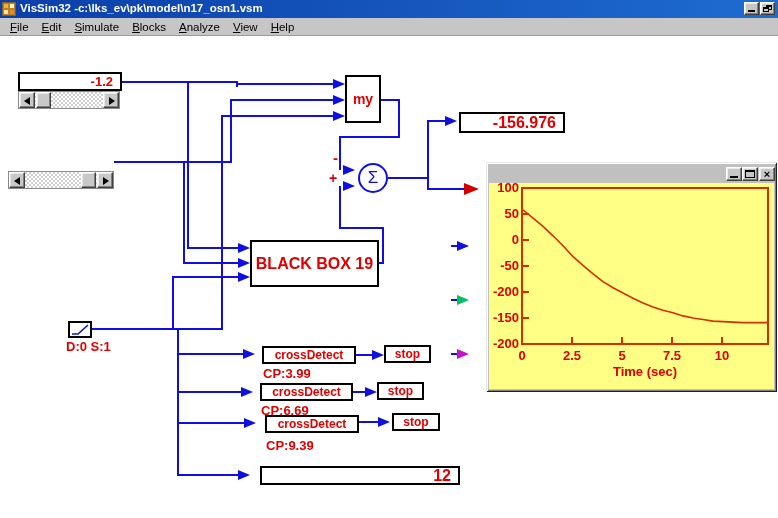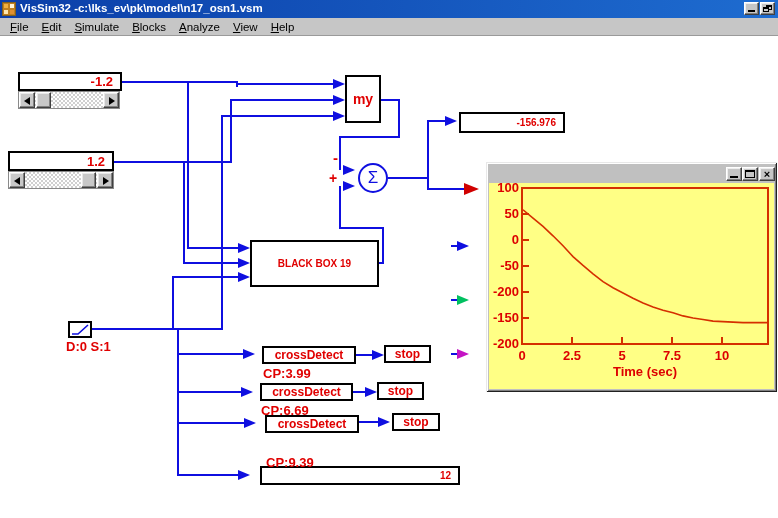--- a/index.html
+++ b/index.html
@@ -29,21 +29,21 @@
   .mitem::first-letter{text-decoration:underline;}
   
   .canvas{position:absolute;left:0;top:36px;width:778px;height:482px;background:#fff;}
   .wh{position:absolute;height:2px;background:#0f0fe0;}
   .wv{position:absolute;width:2px;background:#0f0fe0;}
   .ar{position:absolute;width:0;height:0;border:5px solid transparent;border-right:0;border-left:12px solid #0f0fe0;}
   .ar.red{border-top-width:6px;border-bottom-width:6px;border-left-width:15px;border-left-color:#d00000;}
   .ar.grn{border-left-color:#00c060;}
   .ar.mag{border-left-color:#c414c4;}
   .blk{position:absolute;background:#fff;border:2px solid #000;color:#e00000;font-weight:bold;
-    display:flex;align-items:center;justify-content:center;font-size:10px;}
+    display:flex;align-items:center;justify-content:center;font-size:16px;}
   .disp{justify-content:flex-end;padding-right:7px;}
   .rlabel{position:absolute;color:#e00000;font-weight:bold;font-size:13px;white-space:nowrap;}
   
   .sbox{position:absolute;background:#fff;border:2px solid #000;color:#e00000;font-weight:bold;
     font-size:13px;display:flex;align-items:center;justify-content:flex-end;padding-right:7px;}
   .sbar{position:absolute;background:#d6d6d6;background-image:conic-gradient(#fff 25%,#d0d0d0 0 50%,#fff 0 75%,#d0d0d0 0);
     background-size:4px 4px;border:1px solid #8a8a8a;height:18px;}
   .sbtn,.sthumb{position:absolute;background:#c8c8c8;border:1px solid;border-color:#fff #404040 #404040 #fff;
     box-shadow:inset -1px -1px 0 #808080,inset 1px 1px 0 #e8e8e8;}
   .tri{width:0;height:0;position:absolute;top:4px;}
@@ -186,23 +186,20 @@
     <div class="sbar" style="left:18px;top:55px;width:102px">
       <span class="sbtn" style="left:0;top:0;width:16px;height:16px">
           <i class="tri l"></i>
         </span>
       <span class="sthumb" style="left:17px;top:0;width:15px;height:16px"></span>
       <span class="sbtn" style="right:0;top:0;width:16px;height:16px">
           <i class="tri r"></i>
         </span>
     </div>
 
-    <div class="sbox" style="left:8px;top:115px;width:106px;height:20px">
-      <span>1.2</span>
-    </div>
     <div class="sbar" style="left:8px;top:135px;width:106px">
       <span class="sbtn" style="left:0;top:0;width:16px;height:16px">
           <i class="tri l"></i>
         </span>
       <span class="sthumb" style="left:72px;top:0;width:15px;height:16px"></span>
       <span class="sbtn" style="right:0;top:0;width:16px;height:16px">
           <i class="tri r"></i>
         </span>
     </div>
 
@@ -249,21 +246,21 @@
       <span>stop</span>
       </div>
     <span class="rlabel" style="left:261px;top:367px">CP:6.69</span>
 
     <div class="blk" style="left:265px;top:379px;width:94px;height:18px;font-size:12px">
       <span>crossDetect</span>
       </div>
     <div class="blk" style="left:392px;top:377px;width:48px;height:18px;font-size:12px">
       <span>stop</span>
       </div>
-    <span class="rlabel" style="left:266px;top:419px">CP:9.39</span>
+    <span class="rlabel" style="left:266px;top:402px">CP:9.39</span>
 
     <div class="plotwin" style="left:486px;top:126px;width:291px;height:230px">
       <span class="pbtn" style="left:240px">
           <i class="bar"></i>
         </span>
       <span class="pbtn" style="left:256px">
           <i class="box"></i>
         </span>
       <span class="pbtn" style="left:273px">×</span>
       <div class="pclient">

